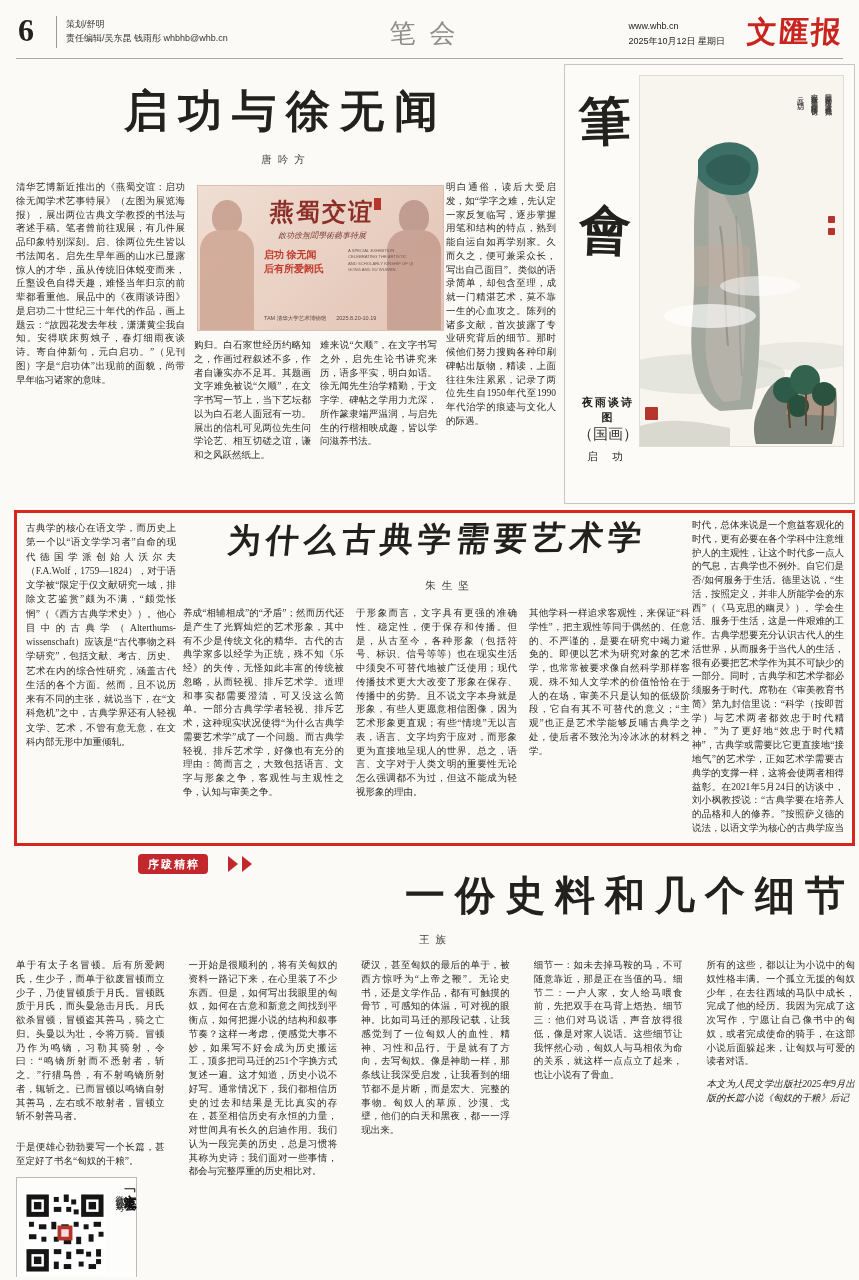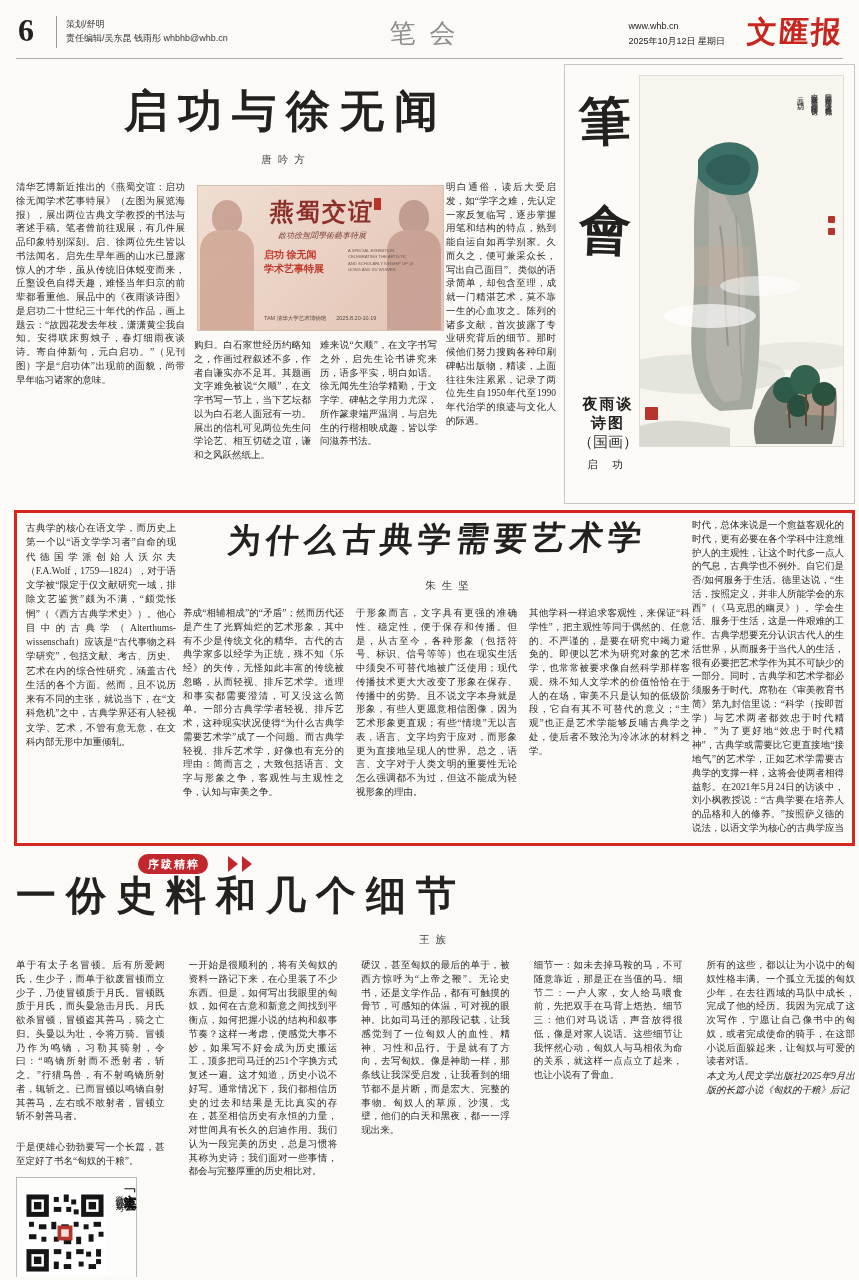--- a/index.html
+++ b/index.html
@@ -46,43 +46,43 @@
   .poster-seal{position:absolute;right:62px;top:12px;width:7px;height:12px;background:#b8352c}
   
   .mbox{position:absolute;left:564px;top:64px;width:291px;height:440px;border:1px solid #c6c6c6;background:#fcfbf8}
   .mbox-cal{position:absolute;left:14px;top:30px;width:52px;text-align:center;font-weight:900}
   .mbox-cal .ch{font-size:52px;line-height:1.05;display:block;transform:rotate(-2deg)}
   .mbox-cal .ch+.ch{margin-top:54px;transform:rotate(2deg)}
   .painting{position:absolute;right:10px;top:10px;width:205px;height:372px;background:#f8f5ee;border:1px solid #e0ddd4}
   .insc{position:absolute;writing-mode:vertical-rl;font-size:7px;color:#3a3a3a;line-height:1.5;letter-spacing:1px}
   .seal{position:absolute;background:#b5342b;border-radius:1px}
   .cap{position:absolute;left:12px;top:330px;width:62px;text-align:center}
-  .cap-t{font-size:15px;font-weight:700;letter-spacing:2px}
+  .cap-t{font-size:11px;font-weight:700;letter-spacing:2px}
   .cap-s{font-size:15px;color:#333}
   .cap-a{font-size:10.5px;margin-top:6px;letter-spacing:6px}
   
   .a2{position:absolute;left:14px;top:510px;width:841px;height:336px;border:3px solid var(--border_red);background:var(--page_bg)}
   .a2-intro{position:absolute;left:9px;top:8px;width:150px;height:316px;font-size:9.5px;line-height:1.5;text-align:justify;color:#2b2a28;overflow:hidden}
   .a2-title{position:absolute;left:166px;top:4px;width:508px;text-align:center;font-size:33px;font-weight:800;letter-spacing:5px;transform:skewX(-6deg) rotate(-.5deg)}
   .a2-by{position:absolute;left:179px;top:66px;width:508px}
   .a2-cols{position:absolute;left:166px;top:94px;width:508px;height:230px;display:flex;gap:12px}
   .a2-cols .col{width:161px;height:230px}
   .a2-c4{position:absolute;right:8px;top:6px;width:152px;height:318px}
   
   .a3{position:absolute;left:16px;top:852px;width:839px;height:424px}
   .badge{position:absolute;left:122px;top:2px;height:20px;background:var(--badge_red);color:#fff;
-    font-size:11px;font-weight:700;letter-spacing:2px;padding:3px 8px 0 10px;border-radius:10px}
+    font-size:11px;font-weight:700;letter-spacing:2px;padding:3px 8px 0 10px;border-radius:4px}
   .chev{position:absolute;top:4px;width:0;height:0;border-top:8px solid transparent;border-bottom:8px solid transparent;border-left:10px solid var(--badge_red)}
   .chev.c1{left:212px}.chev.c2{left:226px}
-  .a3-title{font-size:40px;font-weight:700;letter-spacing:10px;text-align:left;margin-top:16px}
+  .a3-title{font-size:40px;font-weight:700;letter-spacing:10px;text-align:right;margin-top:16px}
   .a3-by{margin-top:10px}
   .a3-cols{margin-top:12px;display:flex;gap:24px}
   .a3-cols .col{width:159px;height:318px}
   .a3-c1-txt{height:182px;overflow:hidden}
-  .footnote{font-style:italic;font-size:9.5px;line-height:1.5;color:#222;text-align:justify}
+  .footnote{margin-top:8px;font-style:italic;font-size:9.5px;line-height:1.5;color:#222;text-align:justify}
   
   .wq{margin-top:8px;width:121px;height:122px;border:1px solid #bbb;background:#fdfdfb;position:relative}
   .wq-qr{position:absolute;left:7px;top:14px}
   .wq-l1{position:absolute;left:96px;top:10px;writing-mode:vertical-rl;font-size:9px;letter-spacing:2px;color:#222}
   .wq-l2{position:absolute;left:104px;top:6px;writing-mode:vertical-rl;font-size:12.5px;font-weight:700;letter-spacing:1px;color:#111}
 </style>
 </head>
 <body>
 
 <div class="hdr">
@@ -116,21 +116,21 @@
         </div>
       <div class="poster-fig r" style="right:0;top:0">
           <div class="head"></div>
           <div class="bodyb"></div>
         </div>
       <div class="poster-title">燕蜀交谊</div>
       <div class="poster-seal"></div>
       <div class="poster-sub">啟功徐無聞學術藝事特展</div>
       <div class="poster-cn">
         <div>启功 徐无闻</div>
-        <div>学术艺事特展</div>
+        <div>后有所爱阏氏</div>
       </div>
       <div class="poster-en">A SPECIAL EXHIBITION CELEBRATING THE ARTISTIC AND SCHOLARLY KINSHIP OF QI GONG AND XU WUWEN</div>
       <div class="poster-foot">
         <span>TAM 清华大学艺术博物馆</span>
         <span>2025.8.20-10.19</span>
       </div>
     </div>
   </div>
 </div>
 

